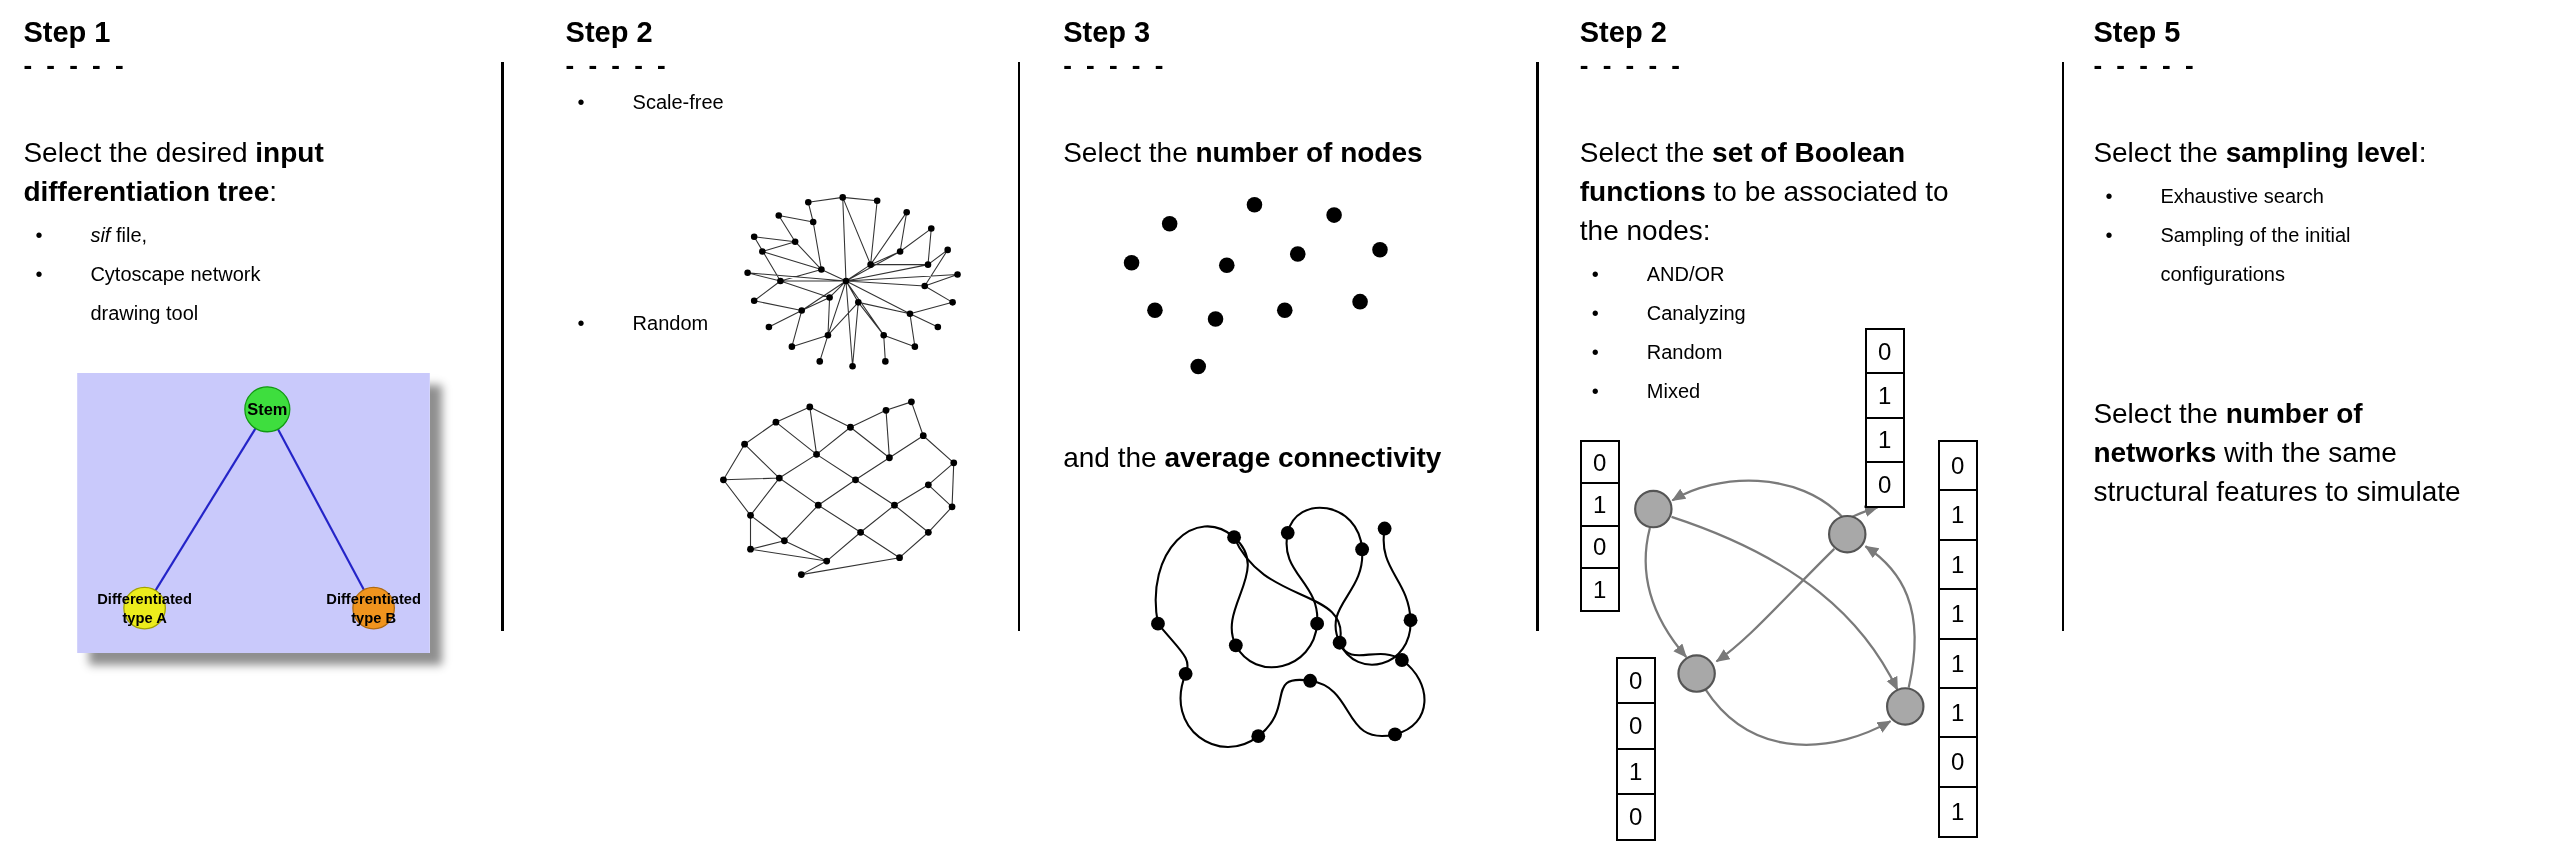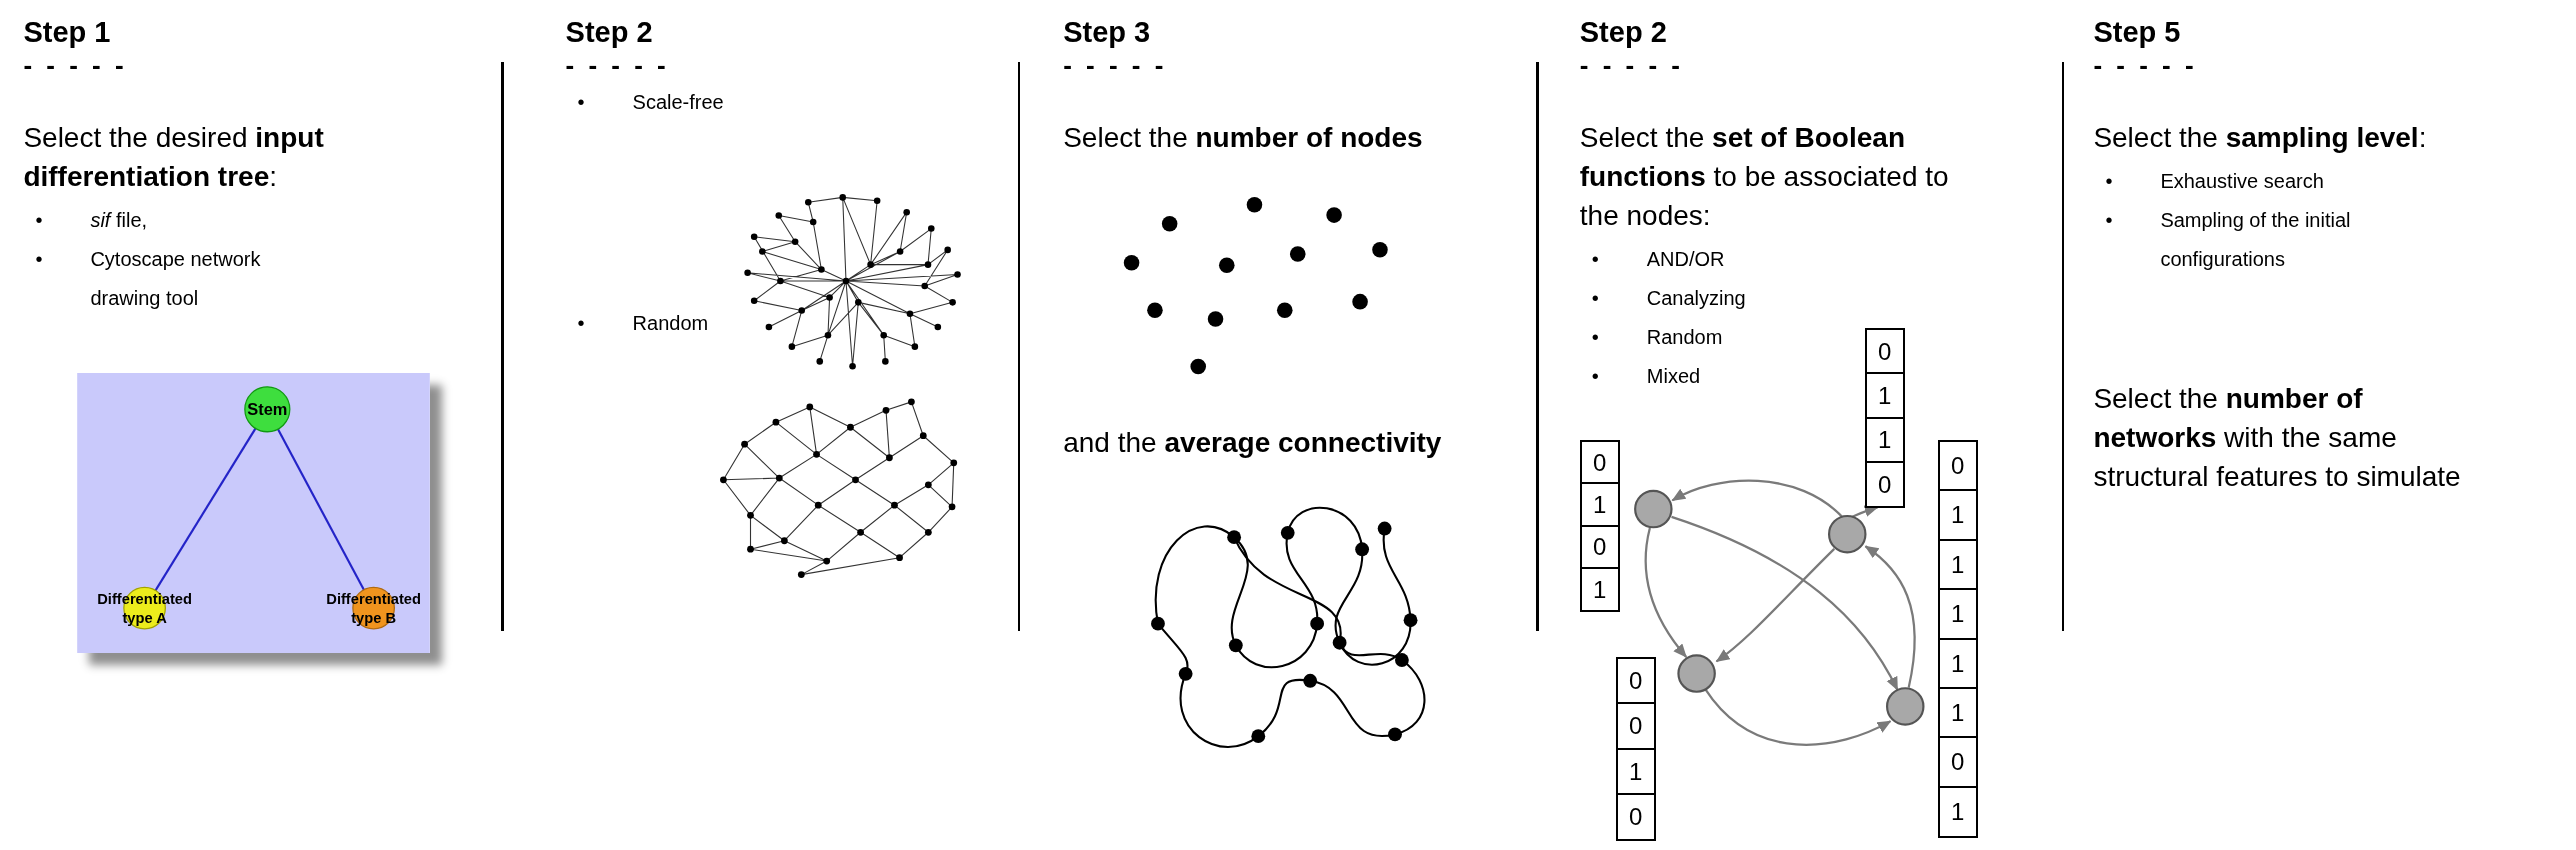--- a/index.html
+++ b/index.html
@@ -11,21 +11,21 @@
   .col{position:relative;box-sizing:border-box;padding-top:14px;flex:0 0 auto;height:851px;}
   #col1{width:501px;padding-left:23.4px;}
   #col2{width:514px;padding-left:62px;}
   #col3{width:516px;padding-left:43px;}
   #col4{width:523px;padding-left:41px;}
   #col5{width:512px;padding-left:29px;}
   .divider{flex:0 0 2.6px;width:2.6px;height:569px;background:#000;margin-top:62px;}
   .title{margin:0;font-size:29px;line-height:36px;font-weight:bold;}
   .dashes{font-size:26px;font-weight:bold;line-height:26px;letter-spacing:3.5px;margin-top:1.7px;}
   .para{font-size:28px;line-height:39px;margin:0;white-space:pre-line;}
-  .intro{margin-top:40px;}
+  .intro{margin-top:55px;}
   .b{font-weight:bold;}
   .i{font-style:italic;}
   .bullets{margin-top:5.2px;}
   .bullet{position:relative;padding-left:67px;font-size:20px;line-height:39px;white-space:pre-line;}
   .bullet::before{content:"\2022";position:absolute;left:12px;}
   #col2 .bullet.second{margin-top:182px;}
   #col3 .line2{margin-top:266px;}
   #col5 .para2{margin-top:100px;}
   .abs{position:absolute;}
   

